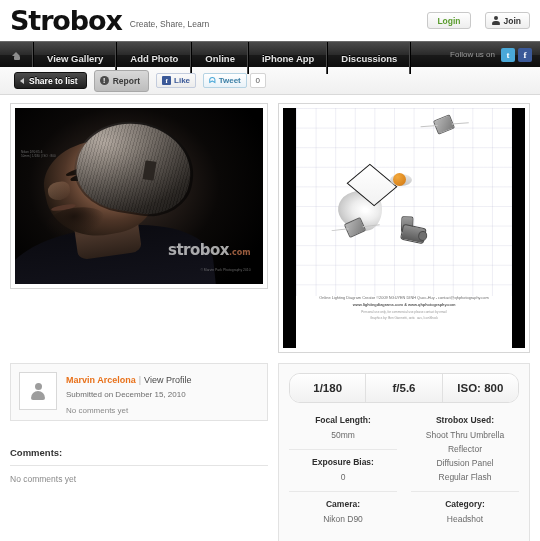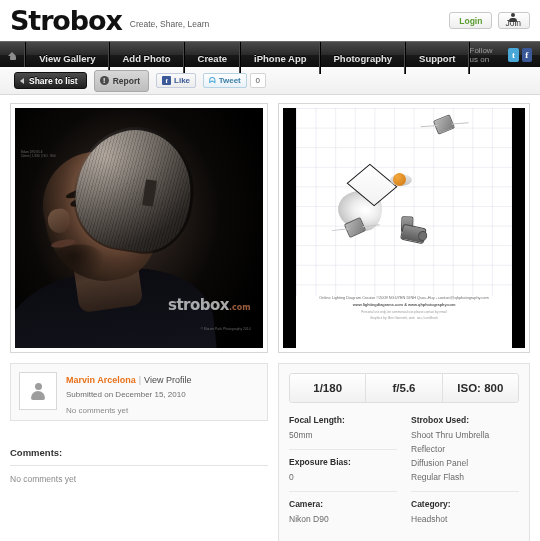--- a/index.html
+++ b/index.html
@@ -16,29 +16,29 @@
     height: 41px; background: #ffffff;
     display: flex; align-items: center;
     padding: 0 10px; position: relative;
   }
   .logo {
     font-family: "DejaVu Sans", sans-serif;
     font-weight: bold; font-size: 27px; letter-spacing: -1.1px;
     color: #111; line-height: 1;
   }
   .tagline { font-size: 8.5px; color: #5a5a5a; margin-left: 8px; padding-top: 7px; }
-  .header-right { margin-left: auto; display: flex; align-items: center; gap: 6px; }
+  .header-right { margin-left: auto; display: flex; align-items: center; gap: 14px; }
   .btn-login, .btn-join {
     height: 17px; border: 1px solid #c9c9c9; border-radius: 3px;
     background: linear-gradient(to bottom,#ffffff,#eeeeee);
     font-size: 8.5px; display: flex; align-items: center; justify-content: center;
     padding: 0 9px; cursor: pointer;
   }
   .btn-login { color: #5a9c2e; font-weight: bold; }
-  .btn-join { color: #333; font-weight: normal; gap: 4px; padding: 0 8px 0 6px; flex-direction: column; }
+  .btn-join { color: #333; font-weight: bold; gap: 4px; padding: 0 8px 0 6px; }
   .person-glyph {
     width: 8px; height: 9px; position: relative; display: inline-block;
   }
   .person-glyph::before {
     content:""; position:absolute; left:2px; top:0; width:4px; height:4px;
     border-radius:50%; background:#3a3a3a;
   }
   .person-glyph::after {
     content:""; position:absolute; left:0; top:4.5px; width:8px; height:4.5px;
     border-radius:4px 4px 1px 1px; background:#3a3a3a;
@@ -135,21 +135,21 @@
   .bird { color:#4aa8d8; font-size:8px; }
   .tweet-count {
     height:15px; min-width:16px; border:1px solid #d4d4d4; border-radius:2px;
     background:#fff; font-size:8px; color:#555;
     display:flex; align-items:center; justify-content:center; padding:0 4px;
   }
 
   
   .media-row { display:flex; gap:10px; padding: 8px 10px 0 10px; }
   .photo-card {
-    width: 258px; height: 250px; background:#fff;
+    width: 258px; height: 186px; background:#fff;
     border:1px solid #d6d6d6; padding:4px;
   }
   .photo {
     width:100%; height:100%; position:relative; overflow:hidden;
     background: radial-gradient(ellipse 62% 72% at 44% 44%, #4a3a33 0%, #241c18 32%, #0a0807 62%, #000 100%);
   }
   .exif-overlay {
     position:absolute; left:6px; top:42px;
     font-size:2.9px; line-height:1.5; color:#6d6d6d;
     font-family:"Liberation Sans", sans-serif; letter-spacing:0.1px;
@@ -344,31 +344,31 @@
     font-size:9.5px; font-weight:bold; color:#333;
     margin-top:26px; padding-bottom:7px; border-bottom:1px solid #e4e4e4;
   }
   .no-comments { font-size:8.5px; color:#8a8a8a; padding-top:8px; }
 
   
   .exif-panel {
     background:#fafafa; border:1px solid #e2e2e2; padding:9px 10px 10px 10px;
   }
   .exif-row-top {
-    display:flex; border:1px solid #dedede; border-radius:3px; overflow:hidden;
+    display:flex; border:1px solid #dedede; border-radius:11px; overflow:hidden;
     background:#fff; height:30px;
   }
   .exif-cell {
     flex:1; display:flex; align-items:center; justify-content:center;
     font-size:11.5px; font-weight:bold; color:#2b2b2b;
     background: linear-gradient(to bottom,#ffffff,#f1f1f1);
     border-right:1px solid #e0e0e0;
   }
   .exif-cell:last-child { border-right:none; }
-  .exif-cols { display:flex; margin-top:12px; gap:14px; }
+  .exif-cols { display:flex; margin-top:12px; gap:14px;text-align:center; }
   .exif-col { flex:1; }
   .exif-field { padding-bottom:7px; margin-bottom:7px; border-bottom:1px solid #e8e8e8; }
   .exif-field:last-child { border-bottom:none; }
   .exif-label { font-size:8.5px; font-weight:bold; color:#2e2e2e; margin-bottom:3px; }
   .exif-value { font-size:8.5px; color:#6a6a6a; line-height:1.65; }
 </style>
 </head>
 <body>
 
 <div class="page">
@@ -384,24 +384,23 @@
       </div>
     </div>
   </div>
 
   <div class="nav">
     <div class="nav-home">
       <span class="home-icon"></span>
     </div>
     <div class="nav-item">View Gallery</div>
     <div class="nav-item">Add Photo</div>
-    <div class="nav-item">Create</div>
+    <div class="nav-item">Online</div>
     <div class="nav-item">iPhone App</div>
-    <div class="nav-item">Photography</div>
-    <div class="nav-item">Support</div>
+    <div class="nav-item">Discussions</div>
     <div class="nav-social">
       <span class="follow-text">Follow us on</span>
       <span class="soc soc-tw">t</span>
       <span class="soc soc-fb">f</span>
     </div>
   </div>
 
   <div class="toolbar">
     <div class="btn-back">
       <span class="arrow-left"></span>

